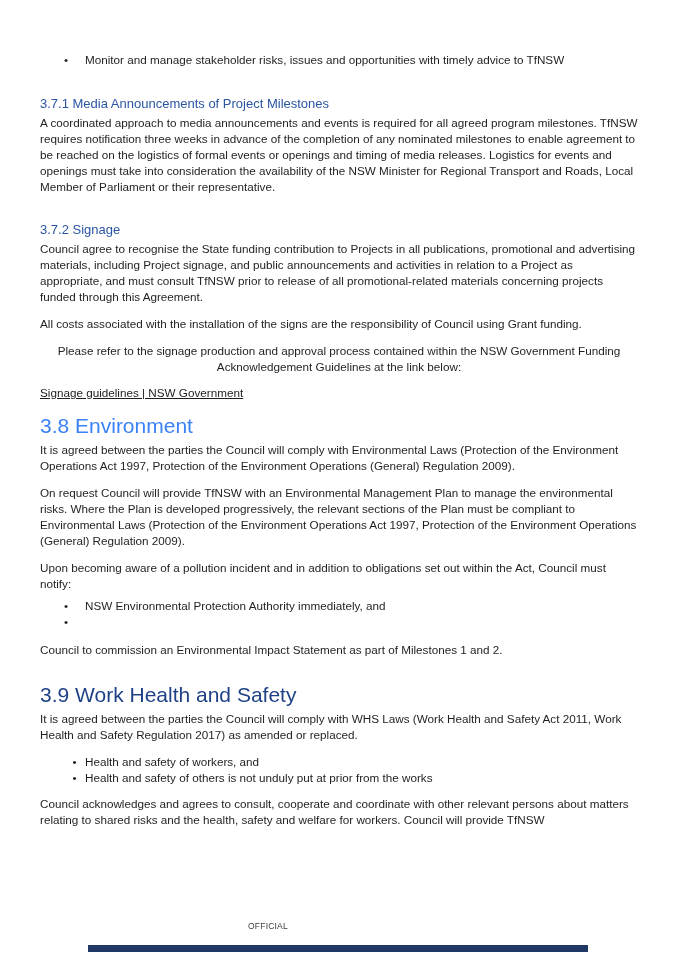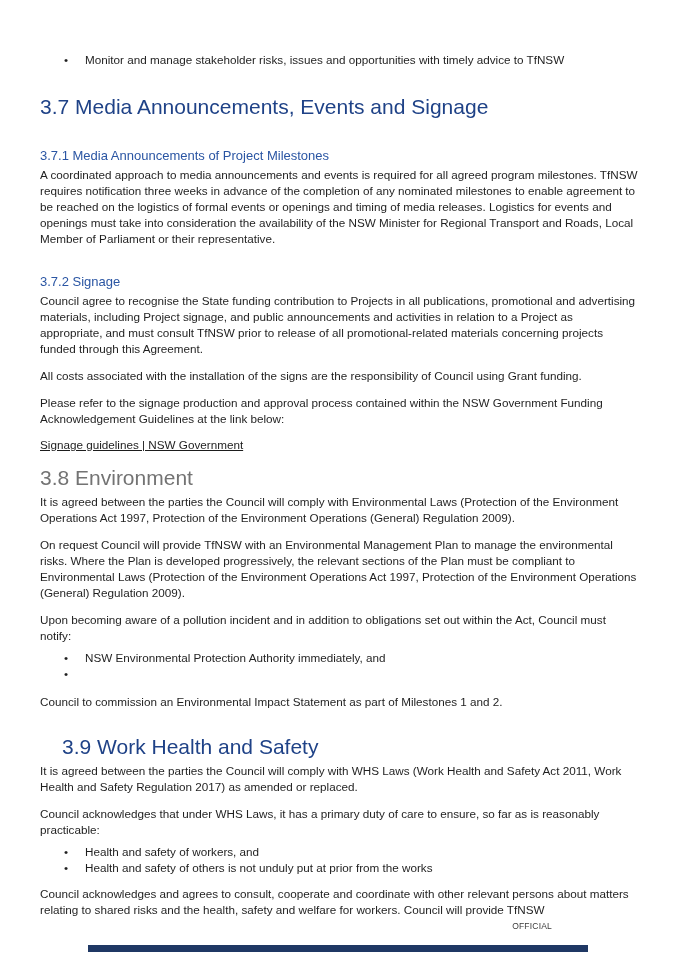--- a/index.html
+++ b/index.html
@@ -24,22 +24,22 @@
     margin: 0 0 11px 0;
     color: #1f1f1f;
   }
   .h2 {
     font-size: 21px;
     line-height: 26px;
     font-weight: 400;
     color: #1f4287;
     margin: 26px 0 3px 0;
   }
-  .h2.black { color: #737373; margin-top: 12px; }
-  .h2.mt24 { margin-top: 24px; margin-left: 22px; }
+  .h2.black { color: #3b82f6; margin-top: 12px; }
+  .h2.mt24 { margin-top: 24px; }
   .h3 {
     font-size: 13px;
     line-height: 17px;
     font-weight: 400;
     color: #2a55a3;
     margin: 26px 0 3px 0;
   }
   .h3.first { margin-top: 27px; }
   .bullet-list { margin: 0 0 12px 0; }
   .bullet-item {
@@ -57,53 +57,52 @@
   .intro-list { margin: 0; }
   .link-para { margin-bottom: 12px; }
   .doc-link {
     color: #1d1d1d;
     text-decoration: underline;
     cursor: pointer;
   }
   .footer-official {
     position: absolute;
     top: 921px;
-    left: 16px;
+    left: 0;
     width: 536px;
-    text-align: right;
+    text-align: center;
     font-size: 8.5px;
     letter-spacing: 0.2px;
     color: #3a3a3a;
   }
   .footer-bar {
     position: absolute;
     top: 945px;
     left: 88px;
     width: 500px;
     height: 7px;
     background: #1f3864;
   }
   .tight { margin-bottom: 6px; }
-  .mb10 { margin-bottom: 10px; }
+  .mb10 { margin-bottom: 10px; text-align: center; }
   .mb0 { margin-bottom: 0; }
 </style>
 </head>
 <body>
 
 <div class="page">
   <div class="content">
 
     <div class="bullet-list intro-list">
       <div class="bullet-item">
         <span class="bullet-dot">•</span>
         <span>Monitor and manage stakeholder risks, issues and opportunities with timely advice to TfNSW</span>
       </div>
     </div>
 
-    <div class="h2">3.7 Media Announcements, Events and Signage</div>
 
     <div class="h3 first">3.7.1 Media Announcements of Project Milestones</div>
     <p class="para">A coordinated approach to media announcements and events is required for all agreed program milestones. TfNSW requires notification three weeks in advance of the completion of any nominated milestones to enable agreement to be reached on the logistics of formal events or openings and timing of media releases. Logistics for events and openings must take into consideration the availability of the NSW Minister for Regional Transport and Roads, Local Member of Parliament or their representative.</p>
 
     <div class="h3">3.7.2 Signage</div>
     <p class="para">Council agree to recognise the State funding contribution to Projects in all publications, promotional and advertising materials, including Project signage, and public announcements and activities in relation to a Project as appropriate, and must consult TfNSW prior to release of all promotional-related materials concerning projects funded through this Agreement.</p>
     <p class="para">All costs associated with the installation of the signs are the responsibility of Council using Grant funding.</p>
     <p class="para mb10">Please refer to the signage production and approval process contained within the NSW Government Funding Acknowledgement Guidelines at the link below:</p>
     <p class="para link-para"><a class="doc-link">Signage guidelines | NSW Government</a></p>
 
@@ -117,21 +116,20 @@
         <span>NSW Environmental Protection Authority immediately, and</span>
       </div>
       <div class="bullet-item">
         <span class="bullet-dot">•</span>
       </div>
     </div>
     <p class="para mb0">Council to commission an Environmental Impact Statement as part of Milestones 1 and 2.</p>
 
     <div class="h2 mt24">3.9 Work Health and Safety</div>
     <p class="para">It is agreed between the parties the Council will comply with WHS Laws (Work Health and Safety Act 2011, Work Health and Safety Regulation 2017) as amended or replaced.</p>
-    <p class="para tight">Council acknowledges that under WHS Laws, it has a primary duty of care to ensure, so far as is reasonably practicable:</p>
     <div class="bullet-list mb10">
       <div class="bullet-item">
         <span class="bullet-dot">•</span>
         <span>Health and safety of workers, and</span>
       </div>
       <div class="bullet-item">
         <span class="bullet-dot">•</span>
         <span>Health and safety of others is not unduly put at prior from the works</span>
       </div>
     </div>

